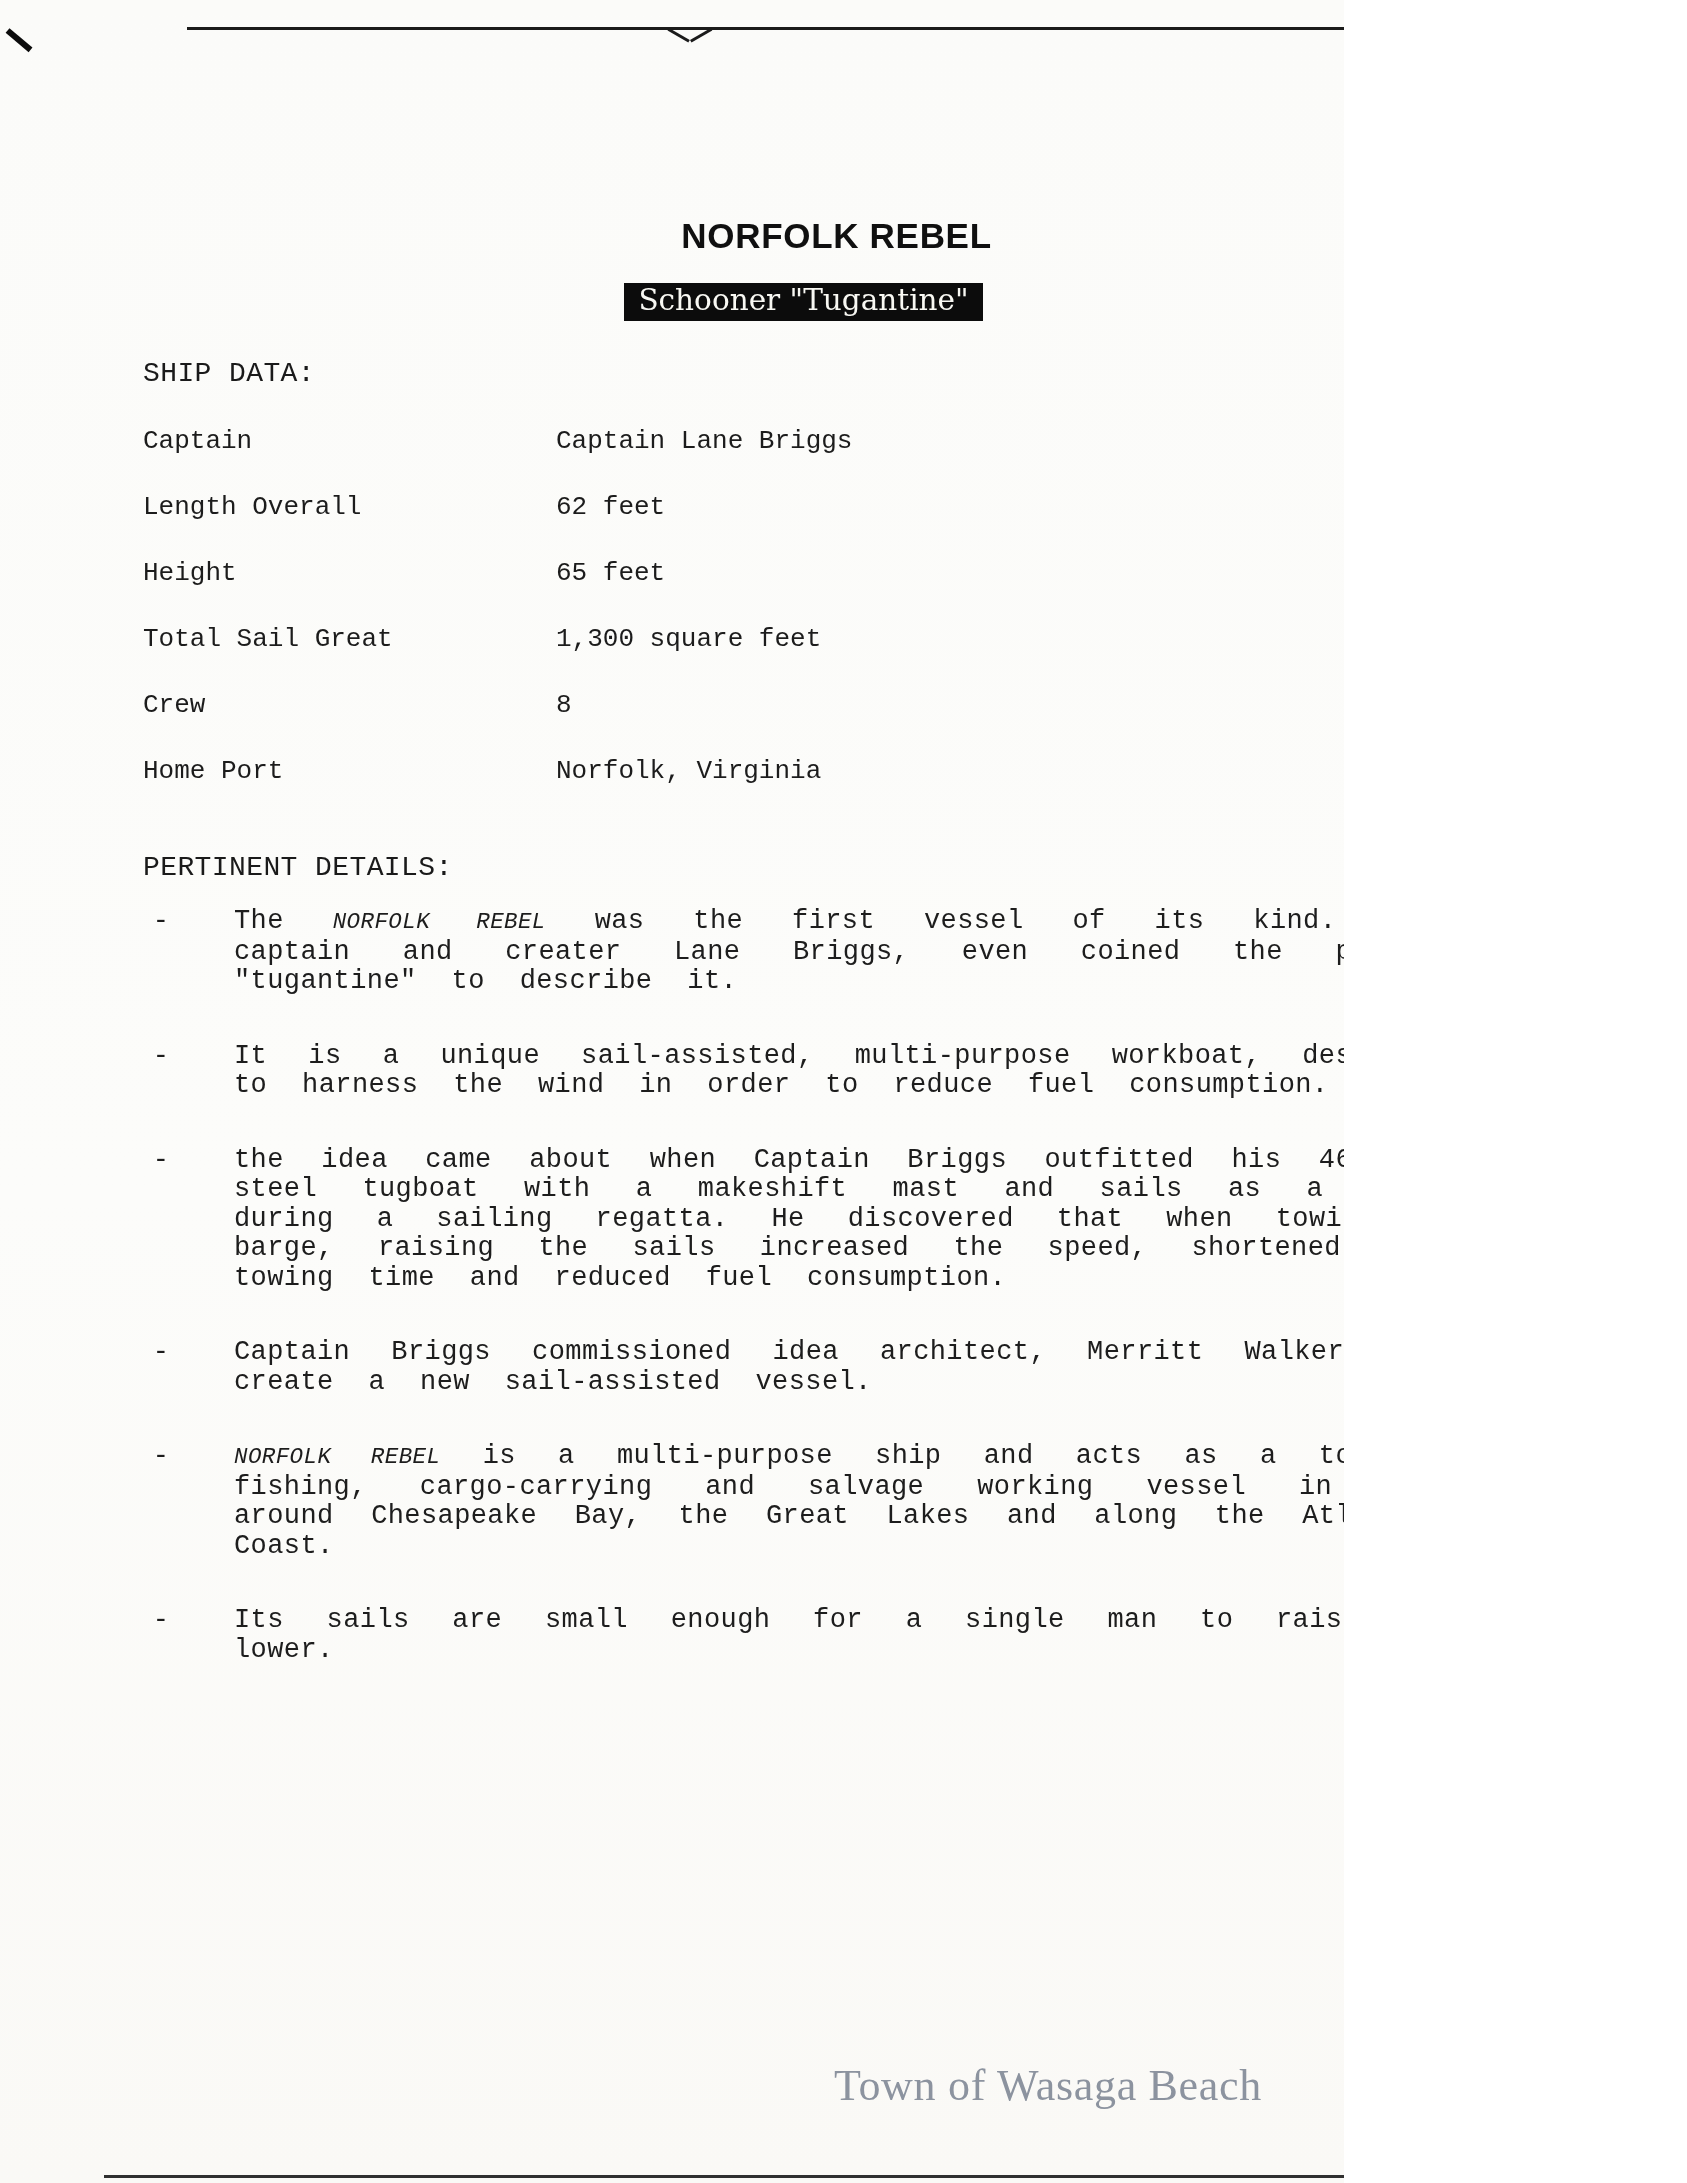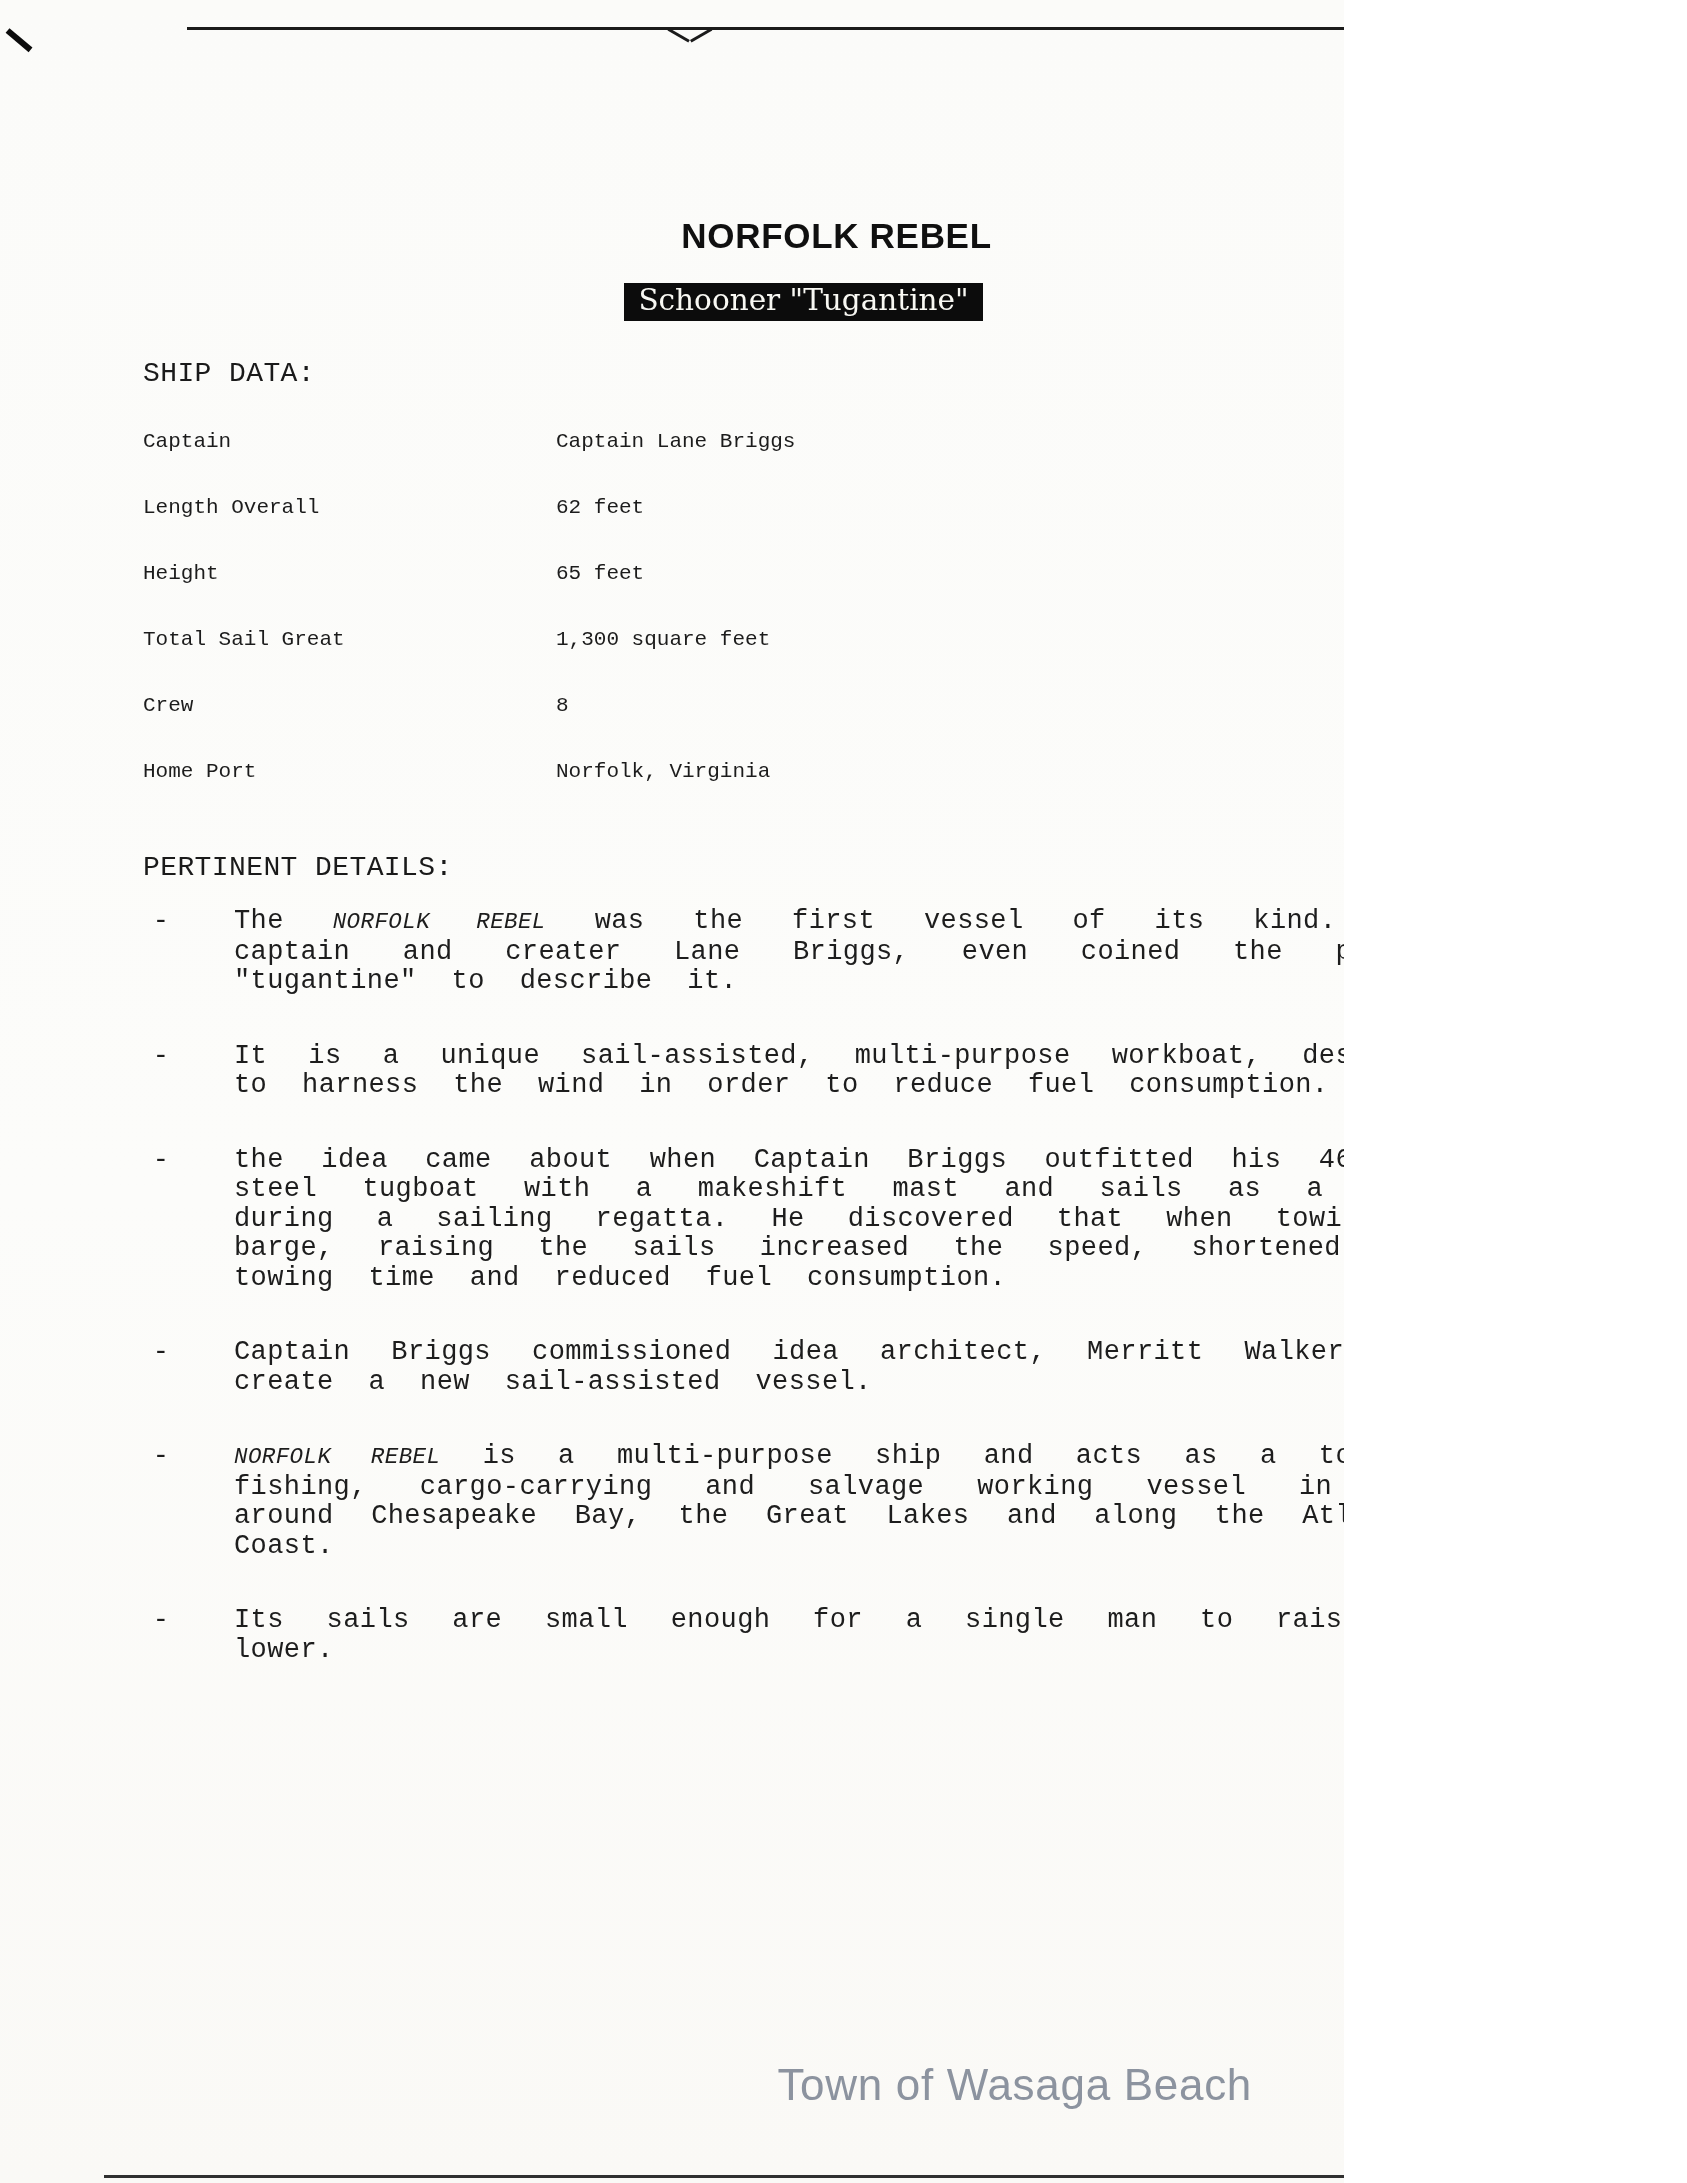--- a/index.html
+++ b/index.html
@@ -59,21 +59,21 @@
   .section-heading {
     font-size: 28px;
     line-height: 32px;
     letter-spacing: 0.4px;
     color: #1a1a1a;
   }
   .data-table { margin-top: 36px; }
   .data-row {
     display: grid;
     grid-template-columns: 413px 1fr;
-    font-size: 21px;
+    font-size: 26px;
     line-height: 31px;
     margin-bottom: 35px;
   }
   .data-row:last-child { margin-bottom: 0; }
 
   .details-heading { margin-top: 65px; margin-bottom: 23px; }
 
   .detail-item {
     display: grid;
     grid-template-columns: 91px 1fr;
@@ -91,22 +91,22 @@
   }
   .ship-name {
     font-style: italic;
     font-size: 22.5px;
     letter-spacing: 0.4px;
   }
 
   .watermark {
     position: absolute;
     top: 2060px;
-    right: 92px;
-    font-family: Liberation Sans, sans-serif;
+    right: 82px;
+    font-family: Liberation Serif, serif;
     font-size: 44px;
     letter-spacing: 0.7px;
     color: #8c939f;
   }
 </style>
 </head>
 <body>
 
 <div class="page">
 

